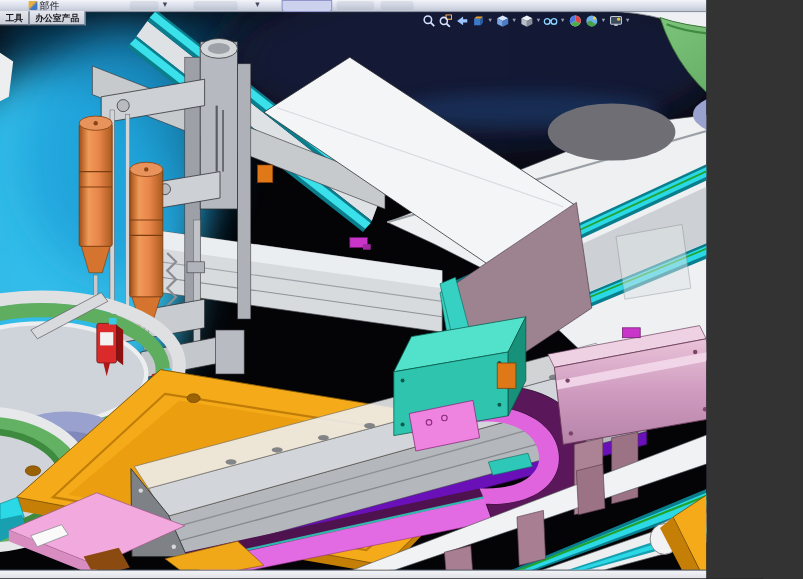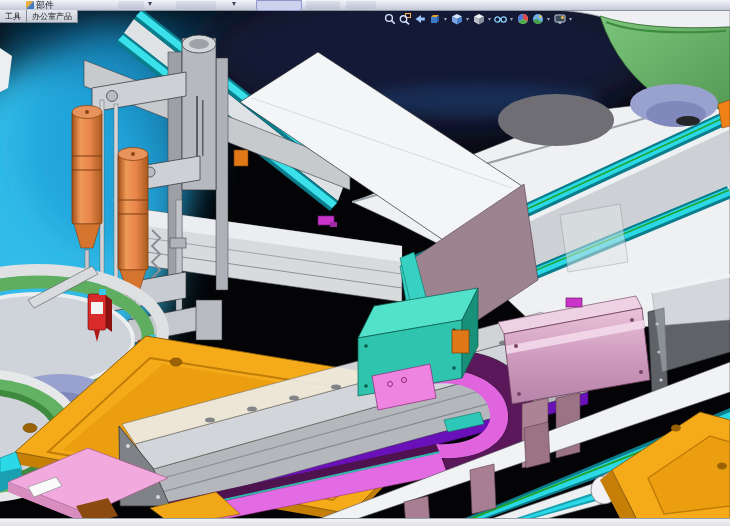--- a/index.html
+++ b/index.html
@@ -1,16 +1,16 @@
 <!DOCTYPE html>
 <html><head>
 <meta charset="utf-8">
 <style>
   html,body{margin:0;padding:0;background:#333;}
-  #app{position:relative;width:730px;height:526px;overflow:hidden;
+  #app{position:relative;width:642px;height:526px;overflow:hidden;
        font-family:"Liberation Sans",sans-serif;background:#0f172a;}
 
   
   #toolbar{position:absolute;left:0;top:0;width:730px;height:10px;
     background:linear-gradient(#f2f4fa 0%,#dadeea 55%,#c3c8d6 100%);
     border-bottom:1px solid #8d92a0;z-index:30;}
   #toolbar .tb-inner{position:relative;width:100%;height:100%;}
   .tb-label{position:absolute;left:36px;top:-1px;font-size:9px;color:#1c1c22;}
   .tb-minicon{position:absolute;left:26px;top:1px;width:8px;height:8px;
     background:linear-gradient(135deg,#e8b040 40%,#4078c8 60%);border-radius:1px;}
@@ -18,21 +18,21 @@
   .ghost{position:absolute;top:1px;height:8px;border-radius:2px;
     background:rgba(120,126,150,.14);}
   .hl-btn{position:absolute;left:256px;top:0;width:44px;height:9px;
     background:#ccd1ee;border:1px solid #9096c8;border-radius:0 0 3px 3px;}
 
   
   #tabs{position:absolute;left:0;top:10px;height:12px;display:flex;z-index:30;}
   .tab{height:12px;background:linear-gradient(#e6e8ee,#c9cdd8);
     border-right:1px solid #878c9a;border-bottom:1px solid #878c9a;
     font-size:8px;color:#15151a;display:flex;align-items:center;
-    justify-content:center;padding:0 5px;white-space:nowrap;}
+    justify-content:center;padding:0 5px;white-space:nowrap;font-weight:bold;}
 
   
   #viewport{position:absolute;left:0;top:10px;width:730px;height:508px;z-index:10;}
 
   
   #hud{position:absolute;left:383px;top:11px;height:15px;display:flex;
     align-items:center;gap:2px;z-index:40;}
   .hicon{width:13px;height:13px;display:flex;align-items:center;
     justify-content:center;border-radius:2px;}
   .hcaret{font-size:6px;color:#9aa0b4;line-height:6px;margin:0 1px;}

